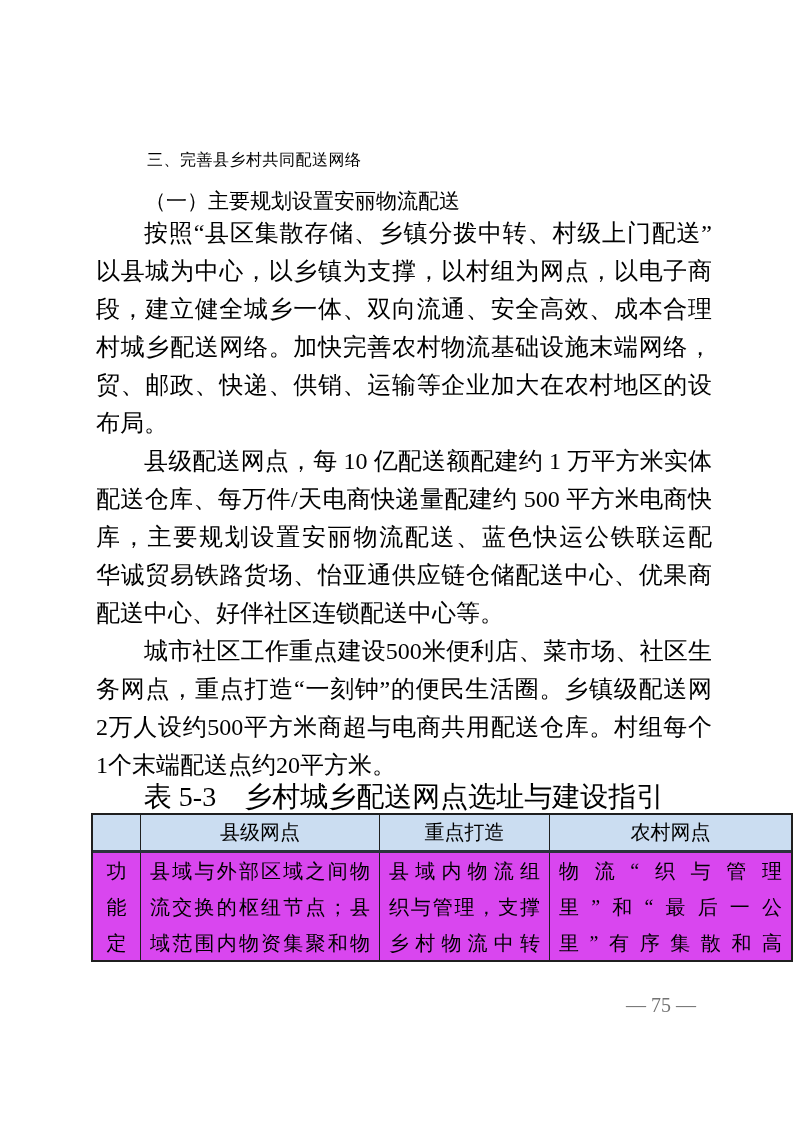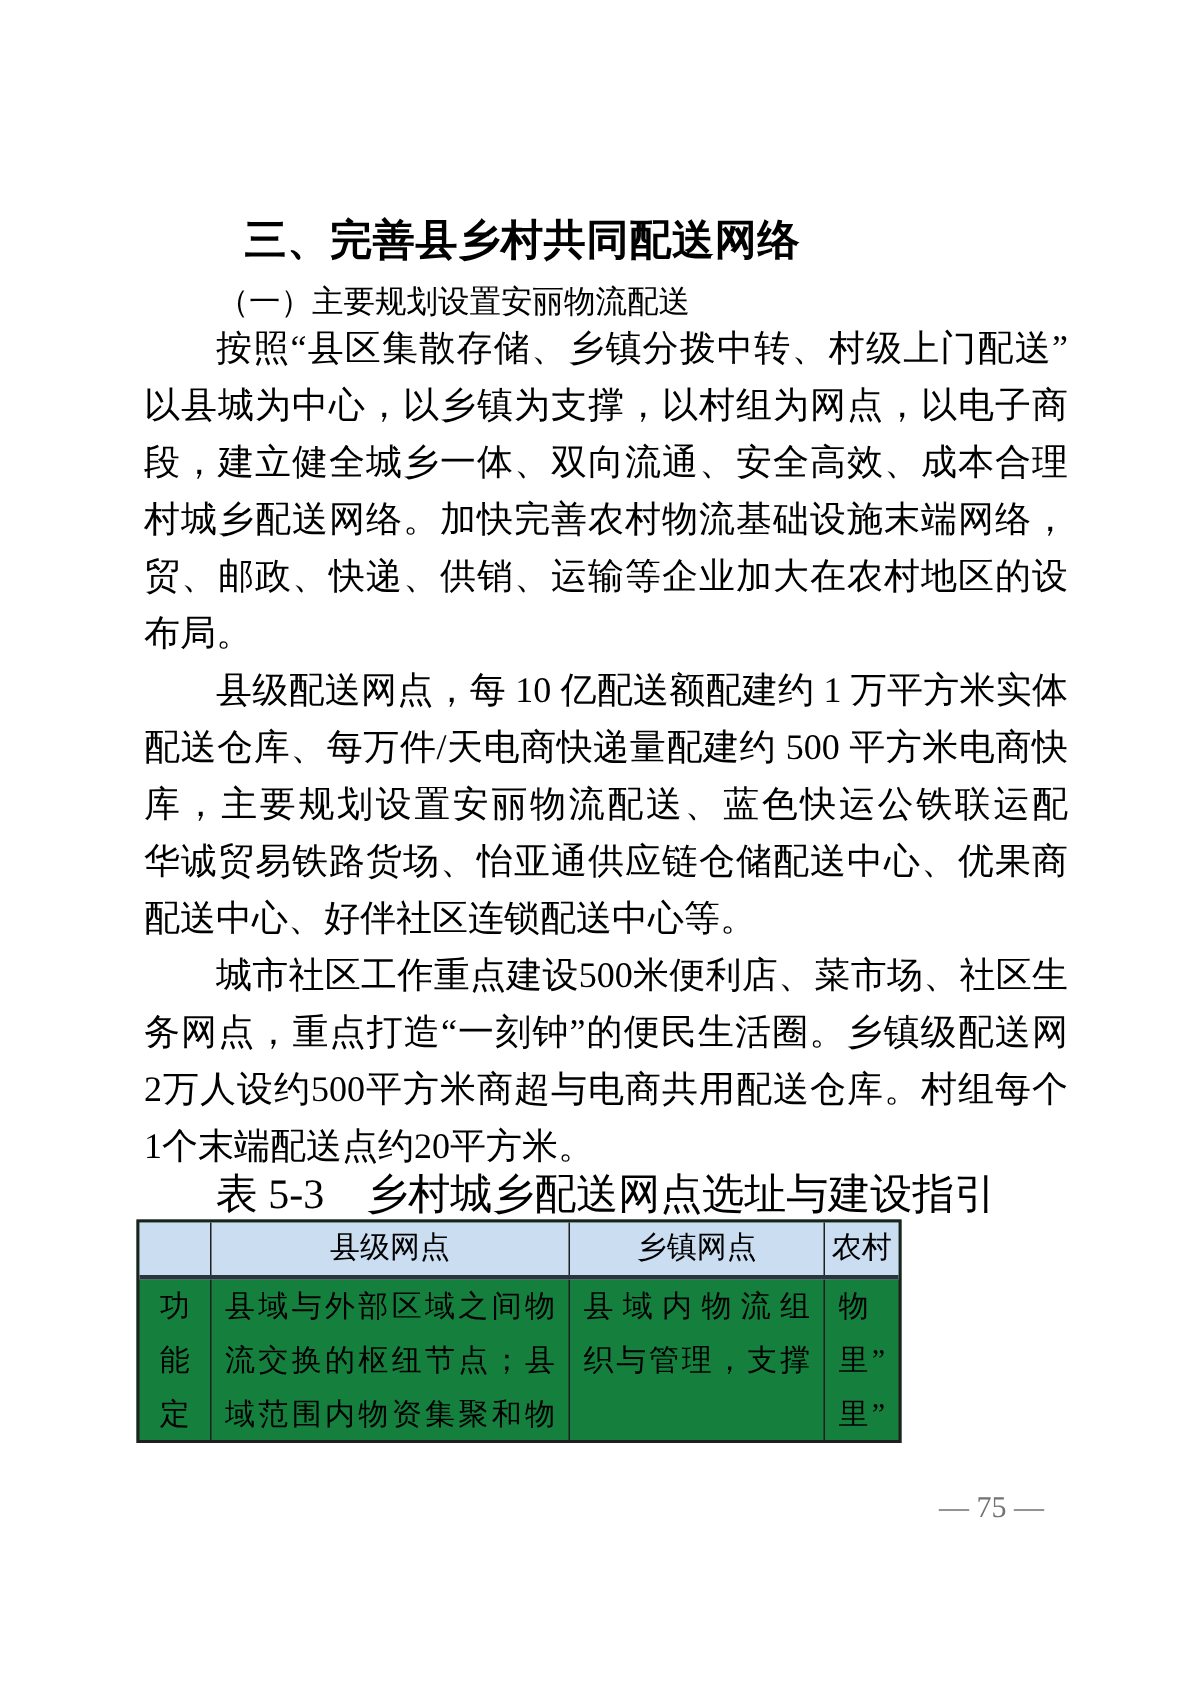--- a/index.html
+++ b/index.html
@@ -9,22 +9,22 @@
     width:793px;height:1122px;
     background:#ffffff;
     overflow:hidden;
     font-family:"Liberation Serif","DejaVu Serif",serif;
     color:#000000;
   }
   
   .h1{
     position:absolute;left:147px;top:146px;
     font-family:"Liberation Sans","DejaVu Sans",sans-serif;
-    font-weight:700;font-size:28px;line-height:28px;
-    letter-spacing:0.5px;white-space:nowrap;margin-left:16px;
+    font-weight:400;font-size:16px;line-height:28px;
+    letter-spacing:0.5px;white-space:nowrap;
   }
   .h2{
     position:absolute;left:145px;top:187px;
     font-size:21px;line-height:28px;white-space:nowrap;
   }
   
   .bodytext{
     position:absolute;left:96px;top:214px;width:616px;
     font-size:24px;
   }
@@ -35,24 +35,24 @@
   }
   .plines .line:first-child{text-indent:2em;}
   .line.last{text-align-last:left;}
   
   .caption{
     position:absolute;left:96px;top:782px;width:616px;
     text-align:center;font-size:28px;line-height:30px;
   }
   
   .dtable{
-    position:absolute;left:91px;top:813px;width:510px;
+    position:absolute;left:91px;top:813px;width:702px;
     border:2px solid #1f1f1f;
     box-sizing:border-box;
-    background:#15803d;
+    background:#d946ef;
   }
   .trow{display:grid;grid-template-columns:47px 239px 170px 1fr;}
   .thead{
     background:#cbddf1;
     border-bottom:3px solid #2b333c;
     height:35px;
   }
   .thead .th{
     font-size:20px;line-height:35px;text-align:center;
     border-left:1.5px solid #1f1f1f;
@@ -122,21 +122,21 @@
     </div>
     </div>
 
   <div class="caption">表 5-3　乡村城乡配送网点选址与建设指引</div>
 
   <div class="dtable">
     <div class="trow thead">
 
     <div class="th"></div>
         <div class="th">县级网点</div>
-        <div class="th">乡镇网点</div>
+        <div class="th">重点打造</div>
         <div class="th">农村网点</div>
       </div>
     <div class="trow tbody-row">
       <div class="td label-cell">
         <div>
 
         <div class="vchar">功</div>
             <div class="vchar">能</div>
             <div class="vchar">定</div>
           </div>
@@ -148,20 +148,21 @@
 
           <div class="cline">县域与外部区域之间物</div>
               <div class="cline">流交换的枢纽节点；县</div>
               <div class="cline">域范围内物资集聚和物</div>
             </div>
         </div><div class="td body-cell">
           <div class="cell-lines">
 
           <div class="cline">县域内物流组</div>
               <div class="cline">织与管理，支撑</div>
+              <div class="cline">乡村物流中转</div>
             </div>
         </div><div class="td body-cell">
           <div class="cell-lines">
 
           <div class="cline">物流“织与管理</div>
               <div class="cline">里”和“最后一公</div>
               <div class="cline">里”有序集散和高</div>
             </div>
         </div></div>
     </div>

